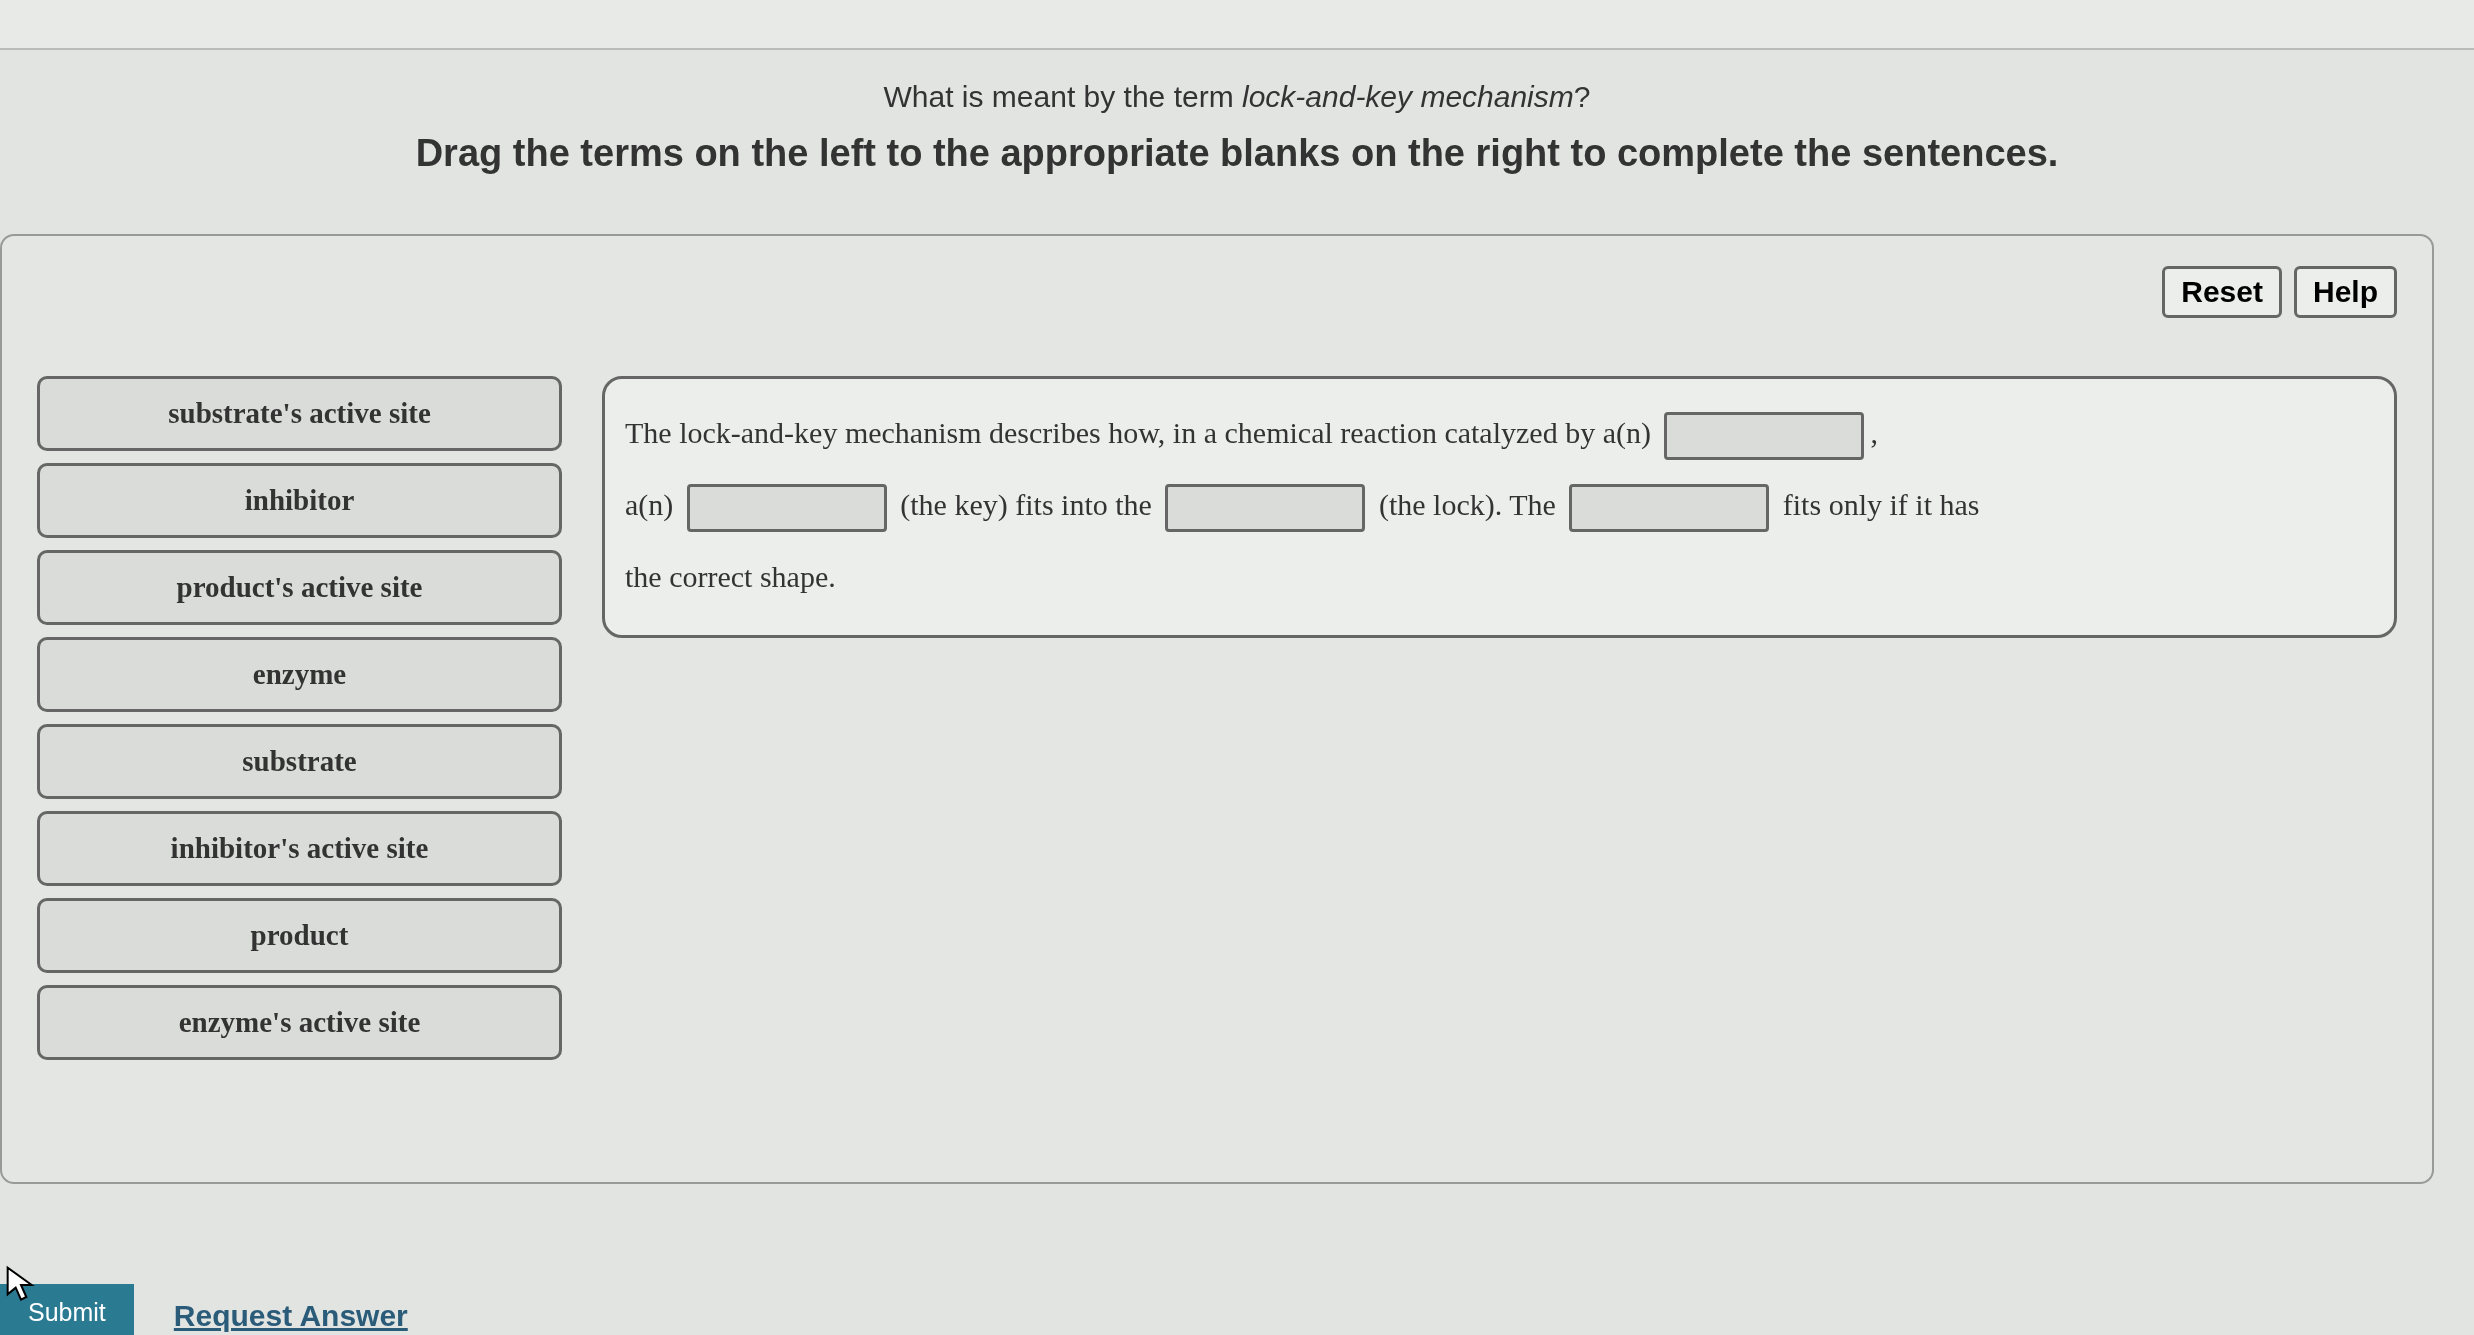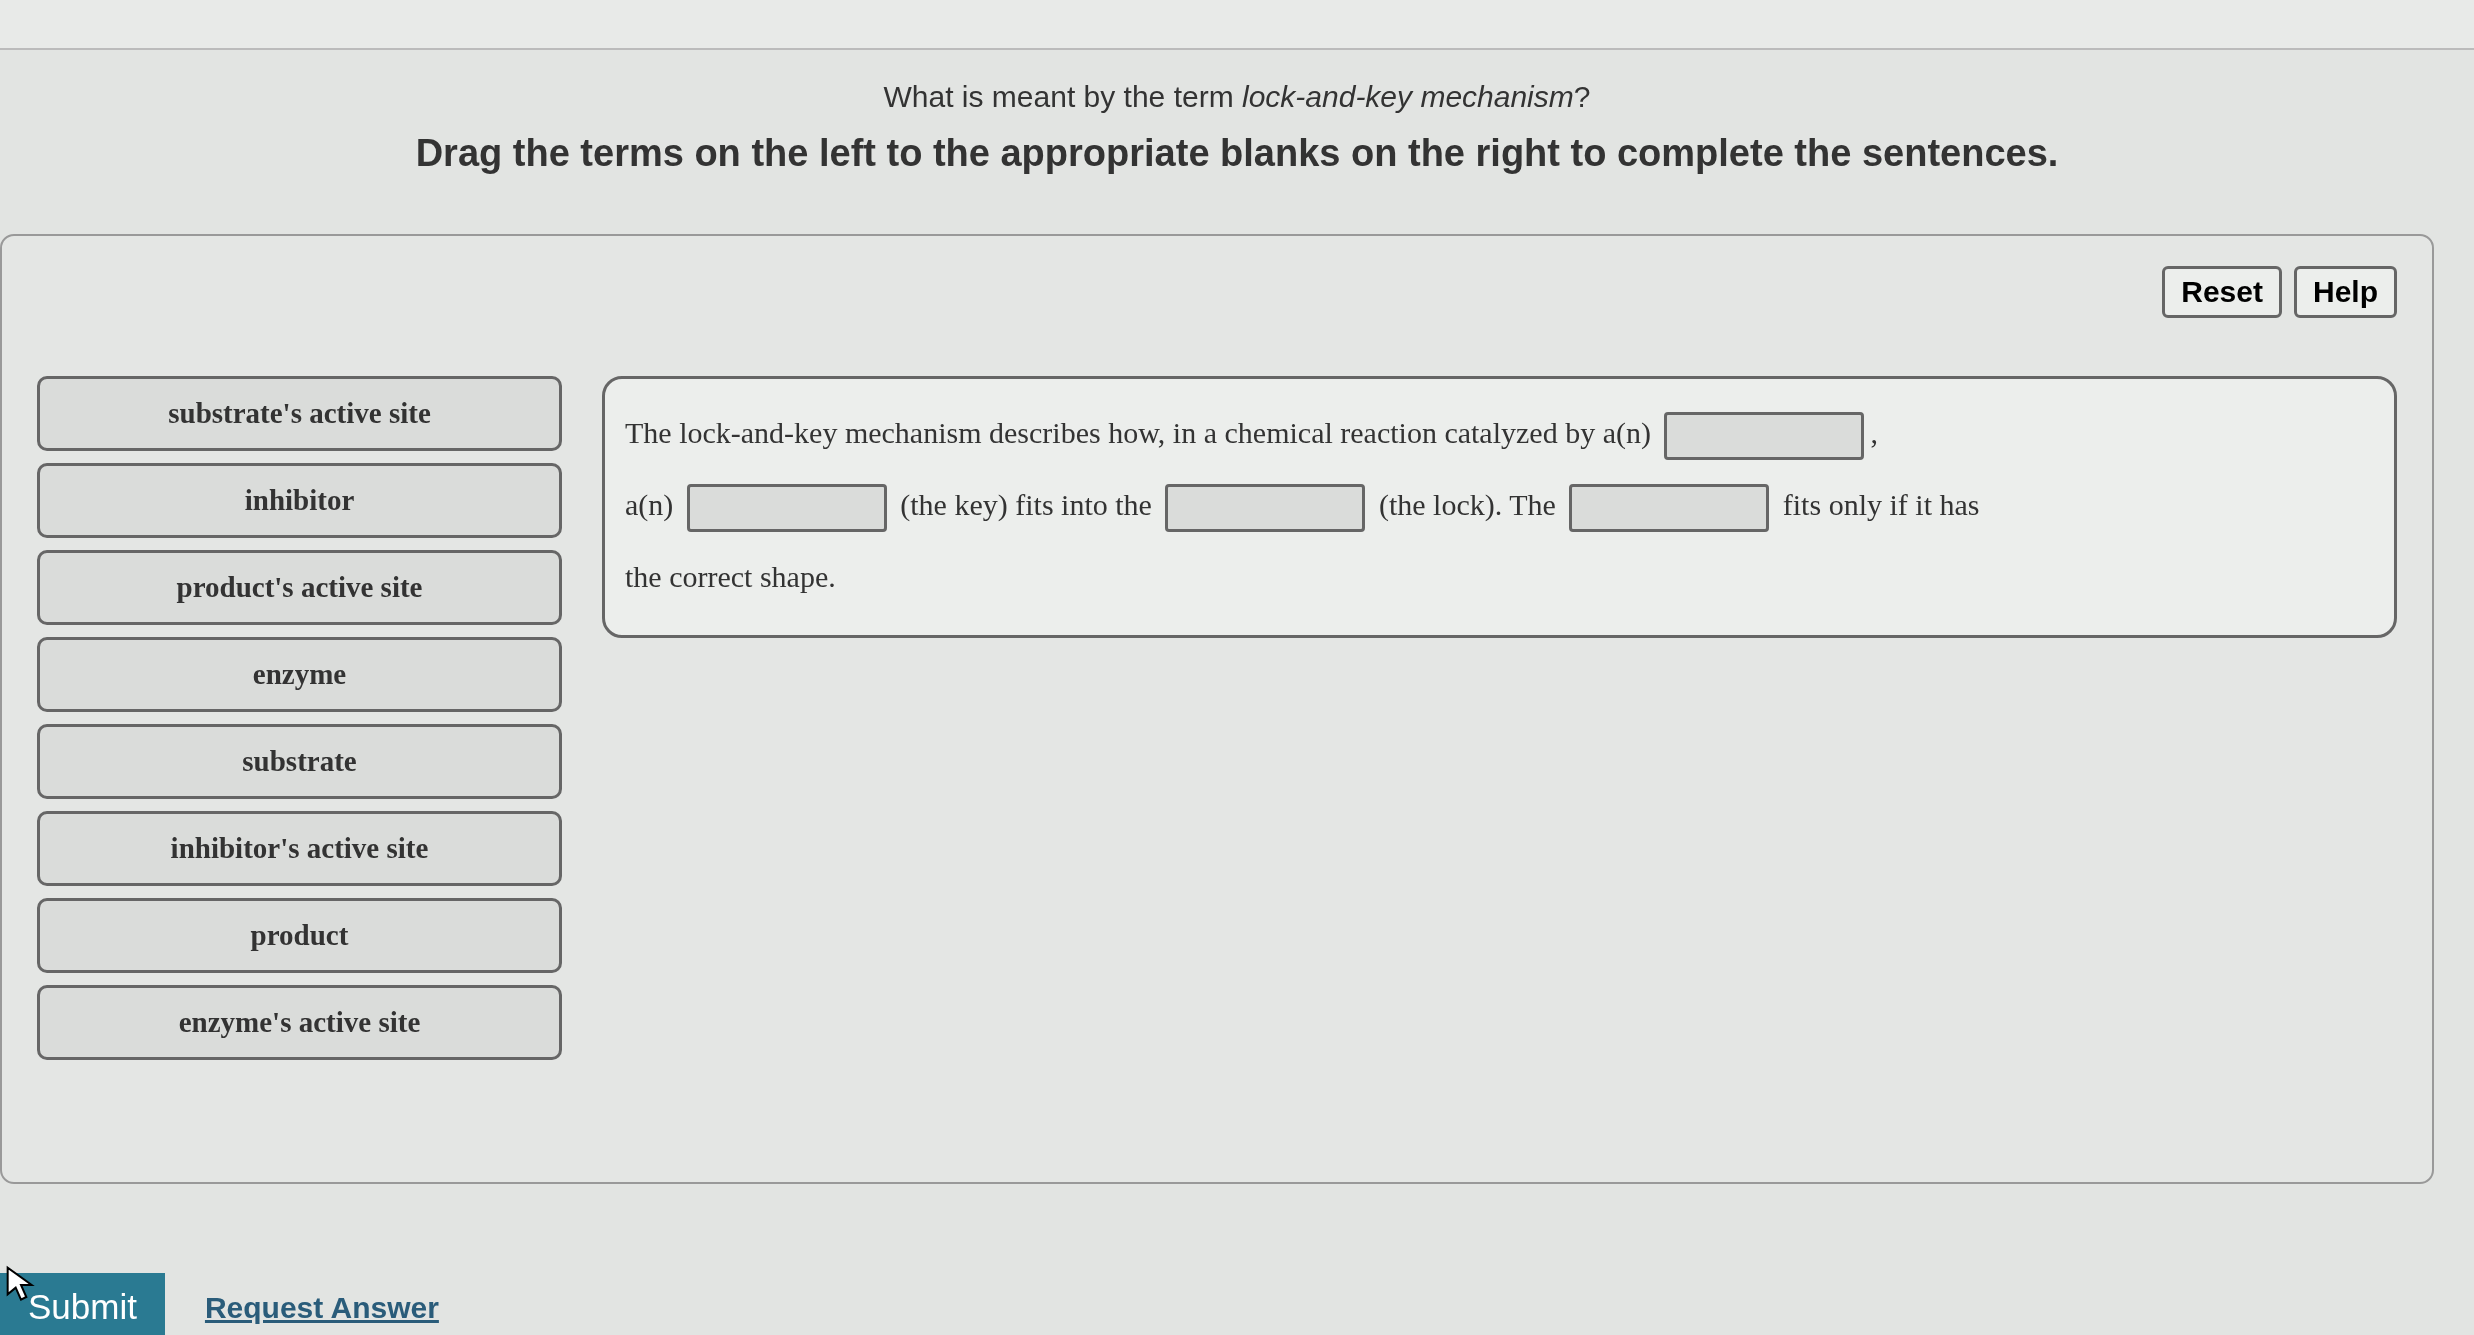--- a/index.html
+++ b/index.html
@@ -104,32 +104,32 @@
   position: absolute;
   bottom: 0;
   left: 0;
   display: flex;
   align-items: flex-end;
   gap: 40px;
 }
 .submit-btn {
   background: #2a7a92;
   color: #fff;
-  font-size: 35px;
+  font-size: 25px;
   padding: 14px 28px 8px 28px;
   border: none;
   cursor: pointer;
 }
 .request-link {
   color: #2a5c7a;
   font-size: 30px;
   text-decoration: underline;
   font-weight: bold;
   cursor: pointer;
-  padding-bottom: 10px;
+  padding-bottom: 2px;
 }
 .cursor-svg {
   position: absolute;
   bottom: 30px;
   left: 5px;
   width: 32px;
   height: 40px;
 }
 </style>
 </head>

